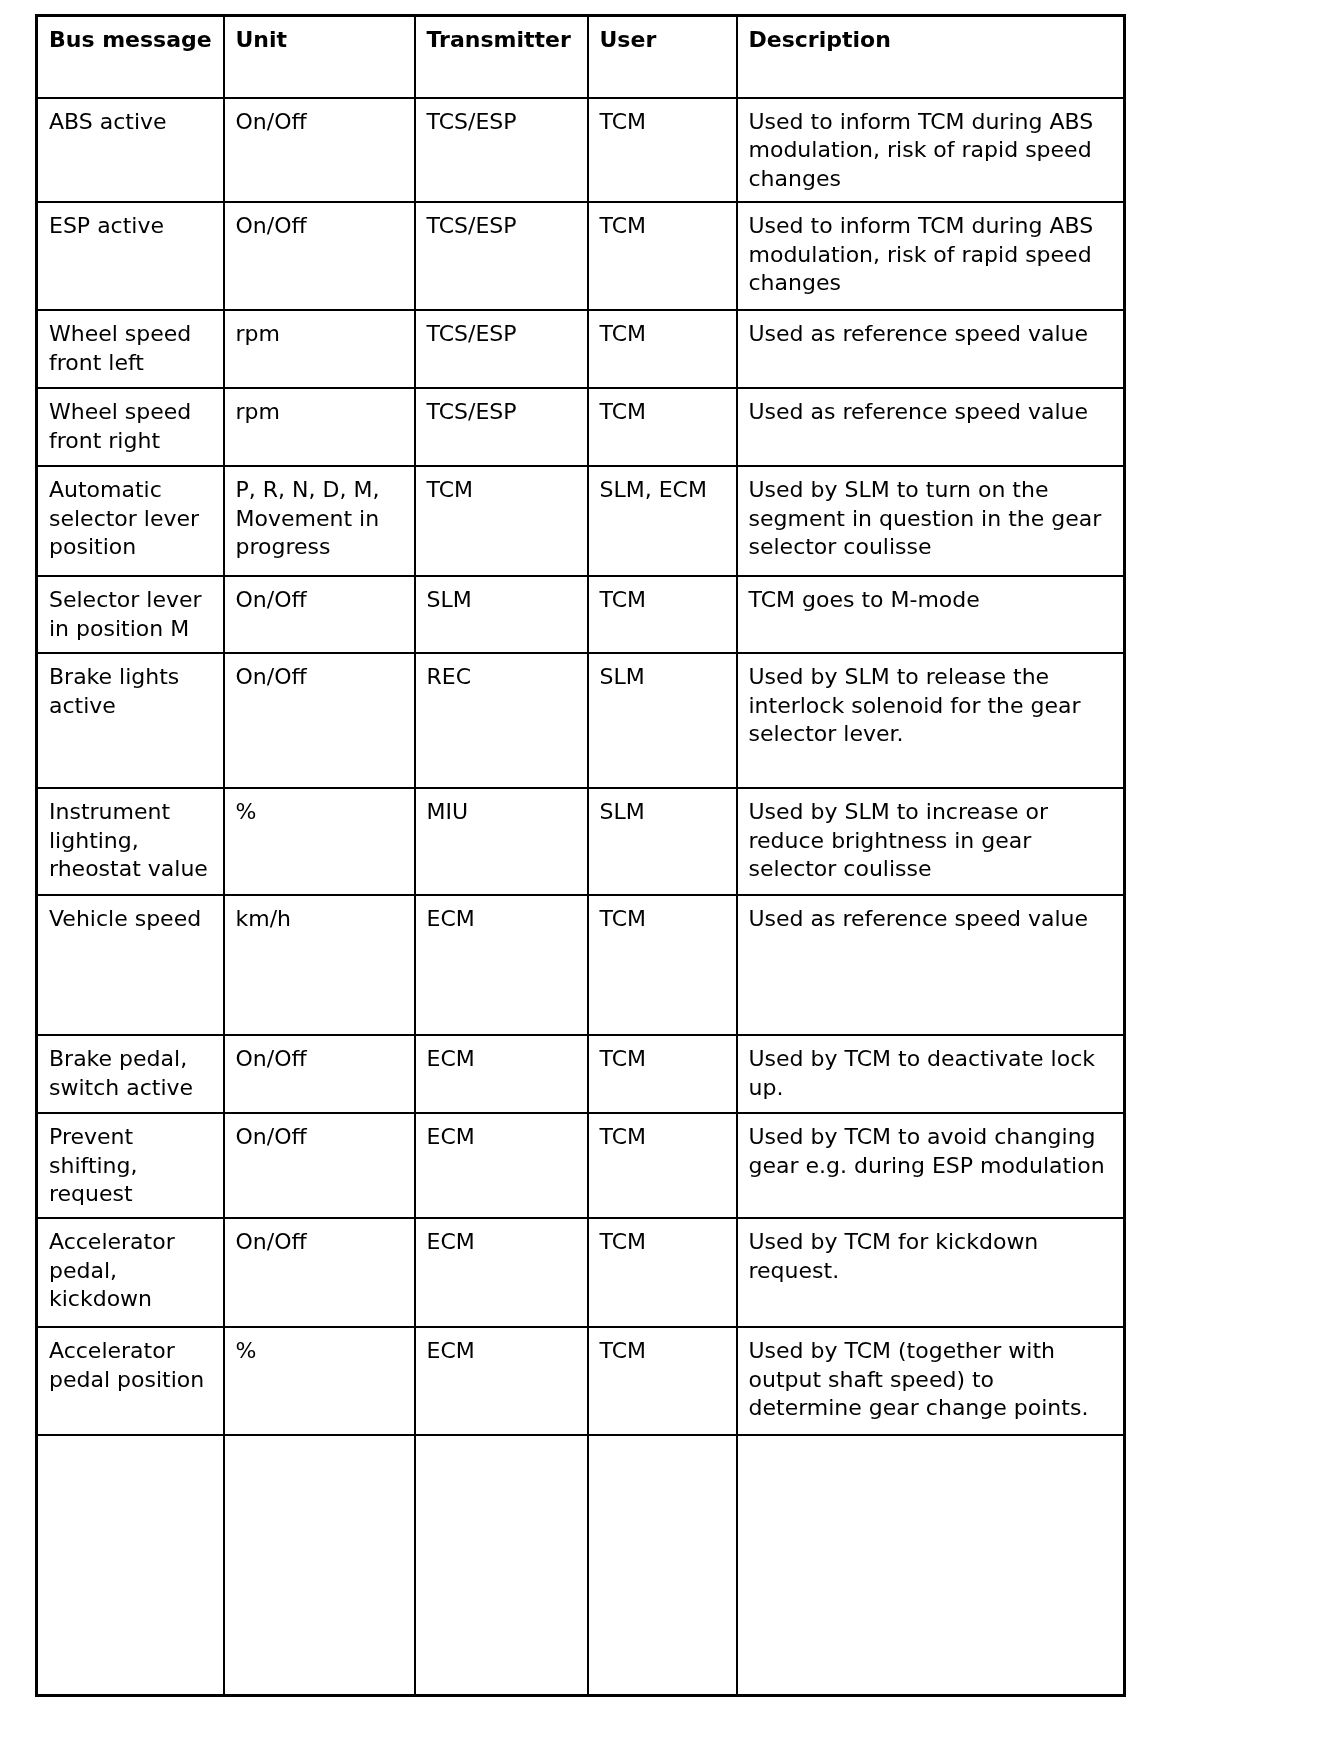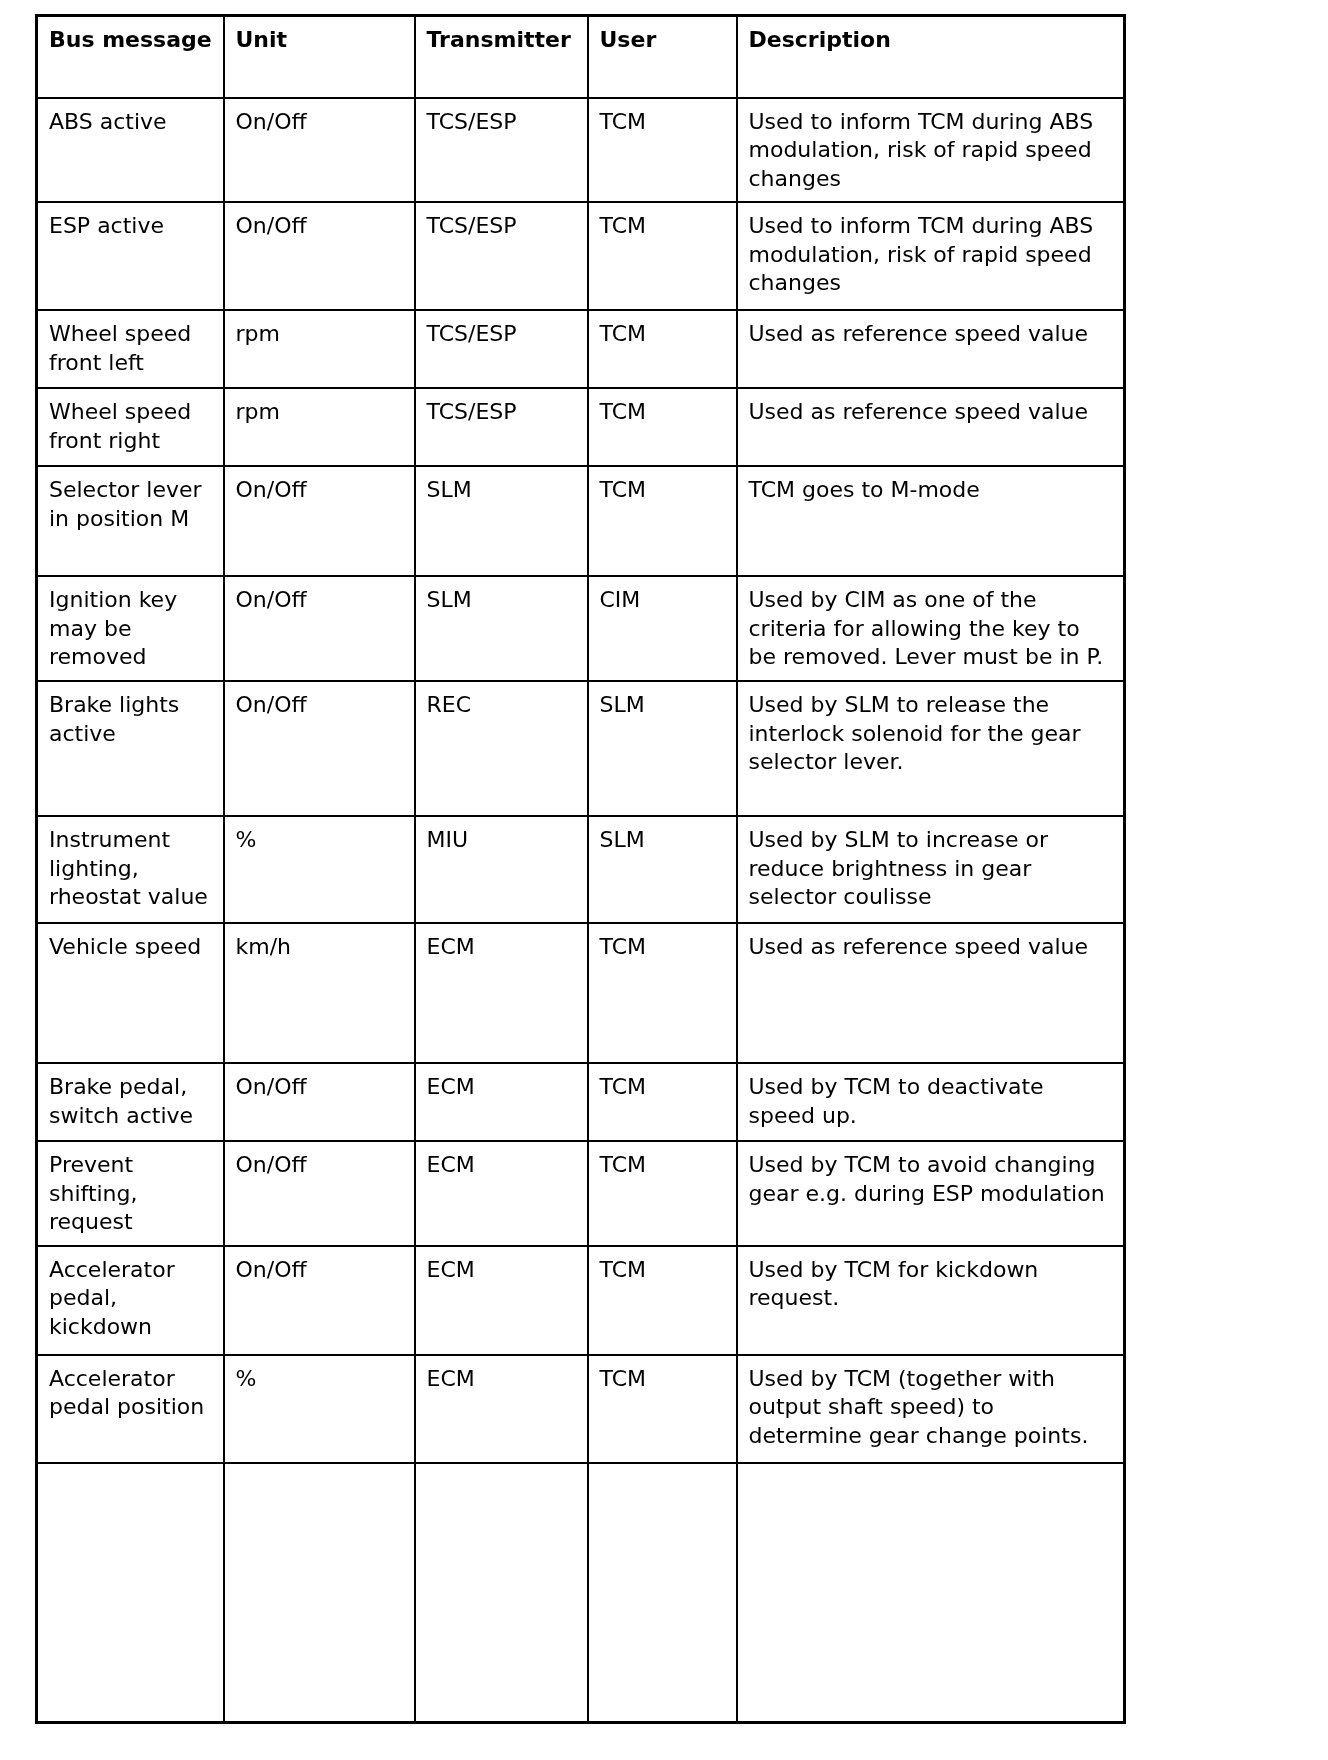--- a/index.html
+++ b/index.html
@@ -102,32 +102,32 @@
     <td>Used as reference speed value</td>
   </tr>
         <tr>
     <td>Wheel speed front right</td>
     <td>rpm</td>
     <td>TCS/ESP</td>
     <td>TCM</td>
     <td>Used as reference speed value</td>
   </tr>
         <tr>
+    <td>Automatic selector lever position</td>
+    <td>P, R, N, D, M, Movement in progress</td>
+    <td>TCM</td>
+    <td>SLM, ECM</td>
+    <td>Used by SLM to turn on the segment in question in the gear selector coulisse</td>
+  </tr>
+        <tr>
     <td>Selector lever in position M</td>
     <td>On/Off</td>
     <td>SLM</td>
     <td>TCM</td>
     <td>TCM goes to M-mode</td>
-  </tr>
-        <tr>
-    <td>Ignition key may be removed</td>
-    <td>On/Off</td>
-    <td>SLM</td>
-    <td>CIM</td>
-    <td>Used by CIM as one of the criteria for allowing the key to be removed. Lever must be in P.</td>
   </tr>
         <tr>
     <td>Brake lights active</td>
     <td>On/Off</td>
     <td>REC</td>
     <td>SLM</td>
     <td>Used by SLM to release the interlock solenoid for the gear selector lever.</td>
   </tr>
         <tr>
     <td>Instrument lighting, rheostat value</td>
@@ -141,21 +141,21 @@
     <td>km/h</td>
     <td>ECM</td>
     <td>TCM</td>
     <td>Used as reference speed value</td>
   </tr>
         <tr>
     <td>Brake pedal, switch active</td>
     <td>On/Off</td>
     <td>ECM</td>
     <td>TCM</td>
-    <td>Used by TCM to deactivate speed up.</td>
+    <td>Used by TCM to deactivate lock up.</td>
   </tr>
         <tr>
     <td>Prevent shifting, request</td>
     <td>On/Off</td>
     <td>ECM</td>
     <td>TCM</td>
     <td>Used by TCM to avoid changing gear e.g. during ESP modulation</td>
   </tr>
         <tr>
     <td>Accelerator pedal, kickdown</td>

